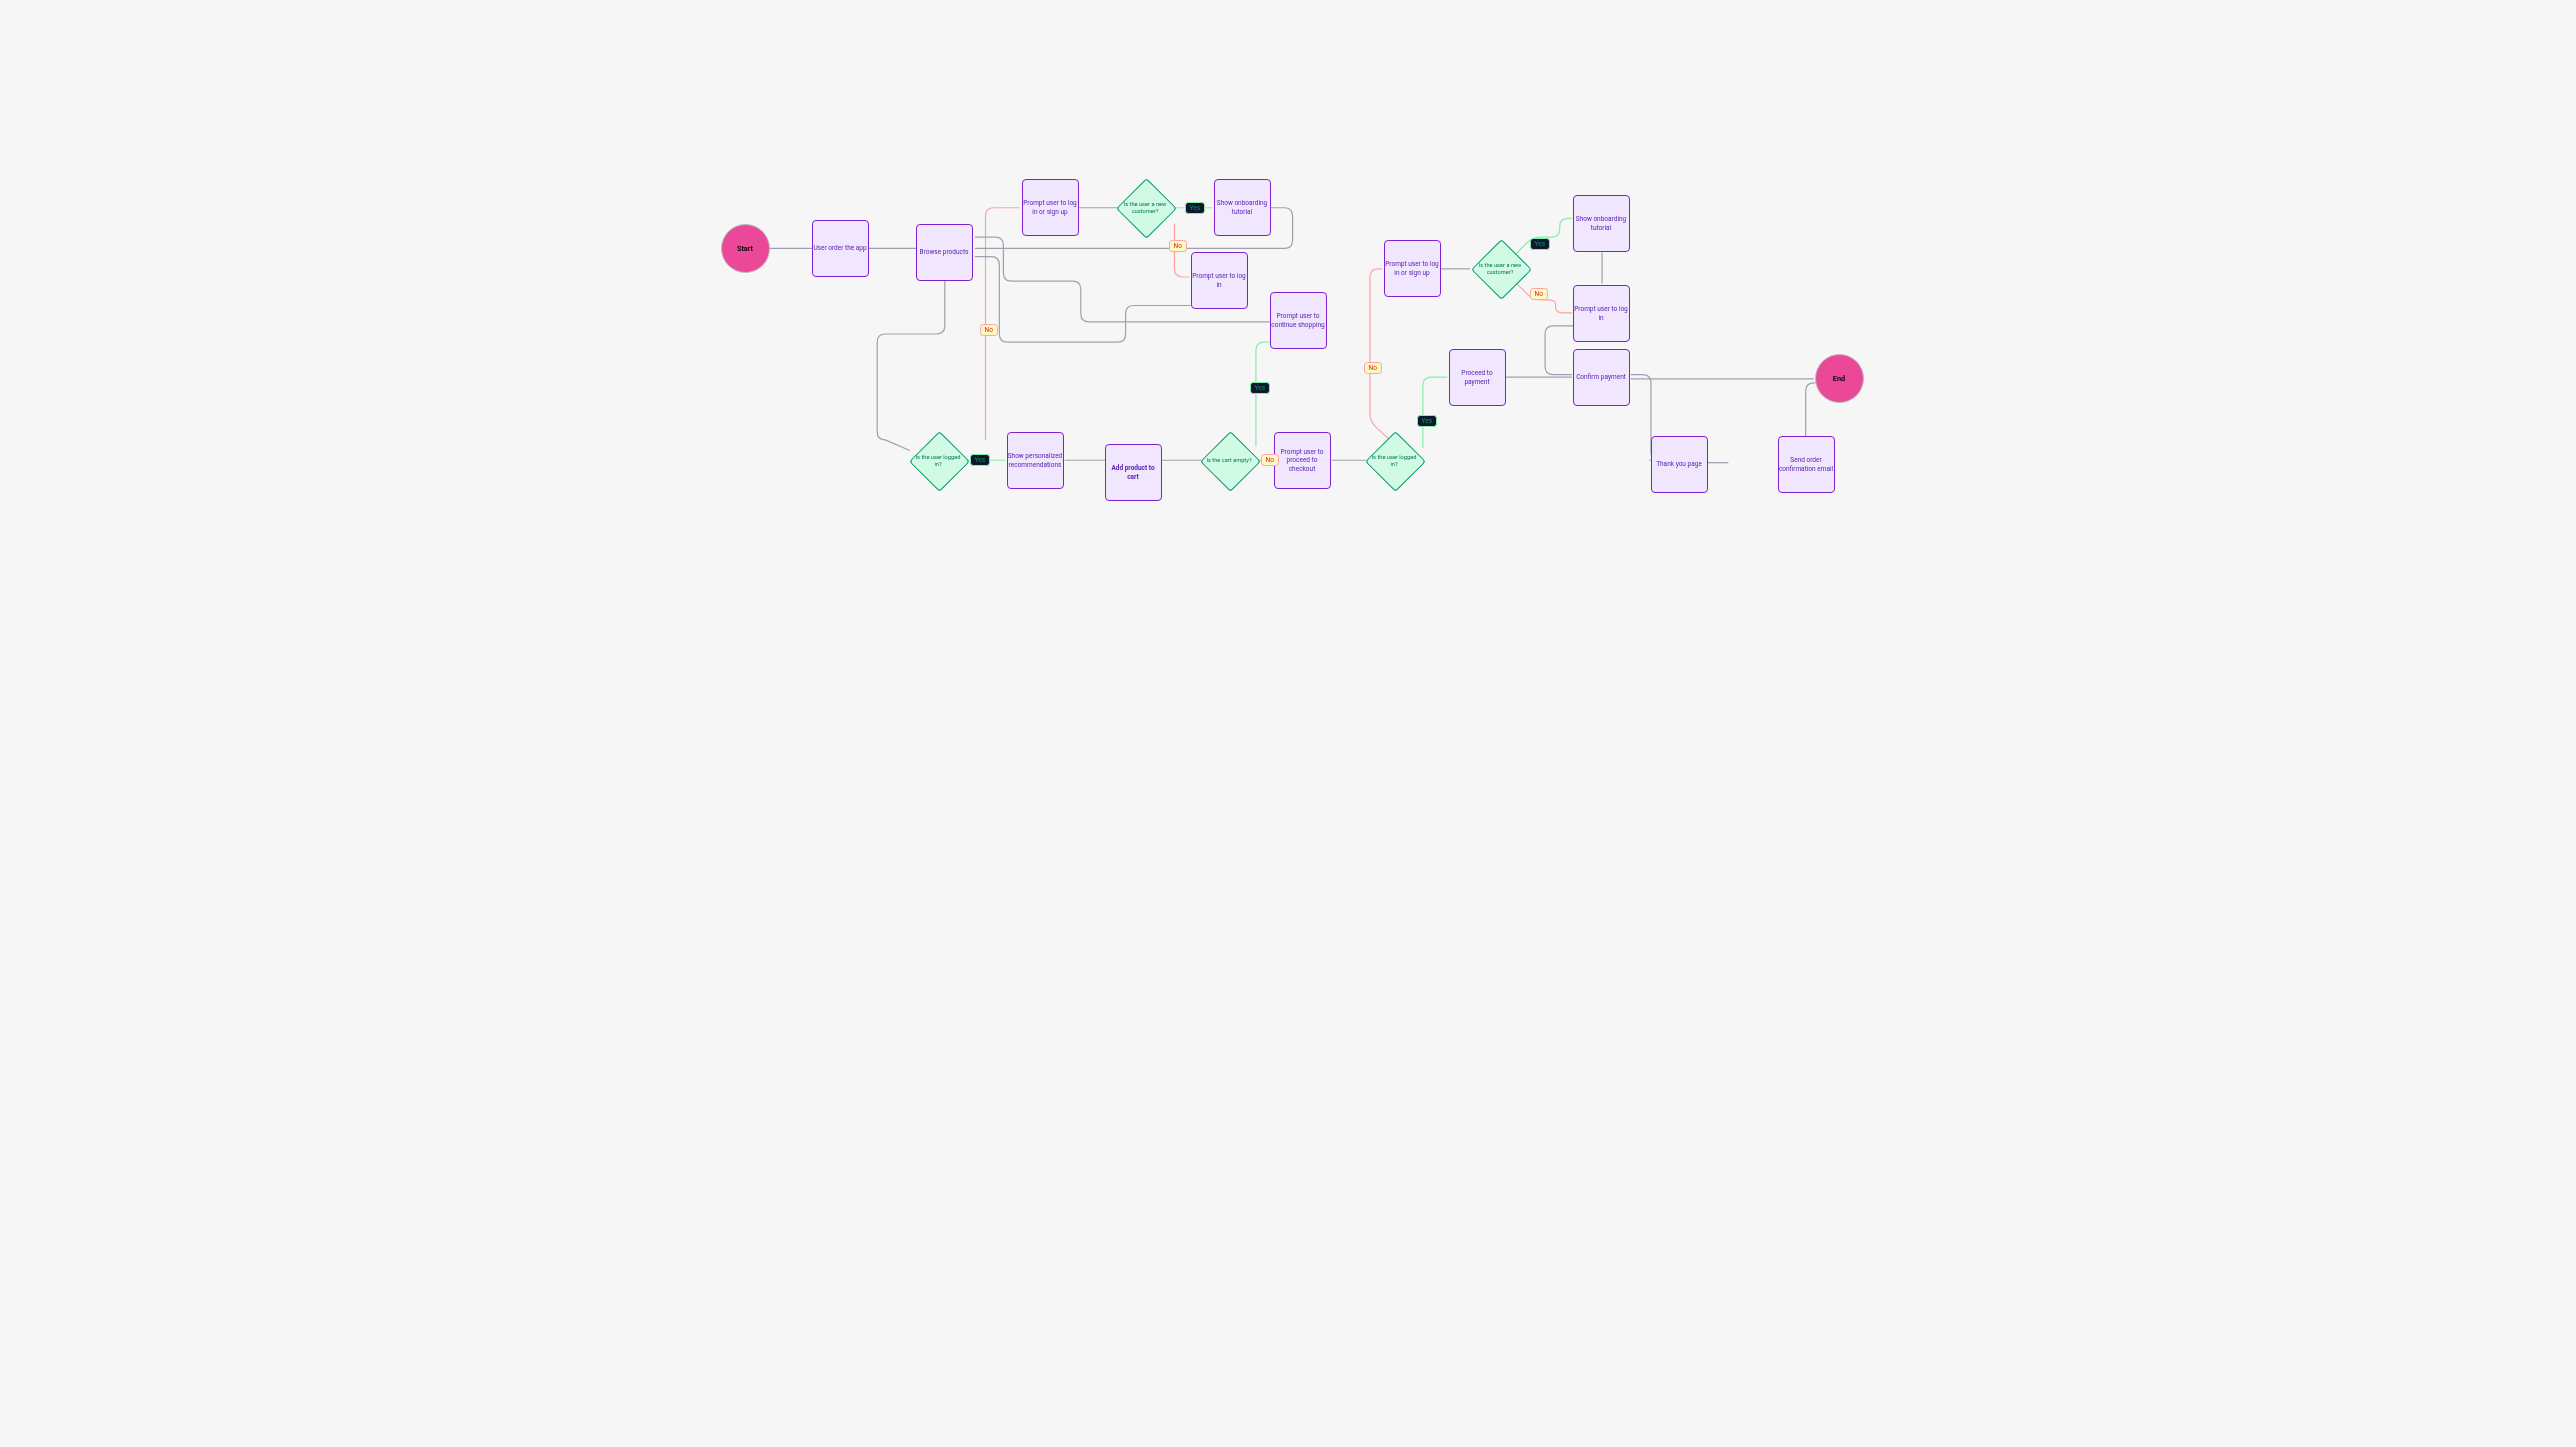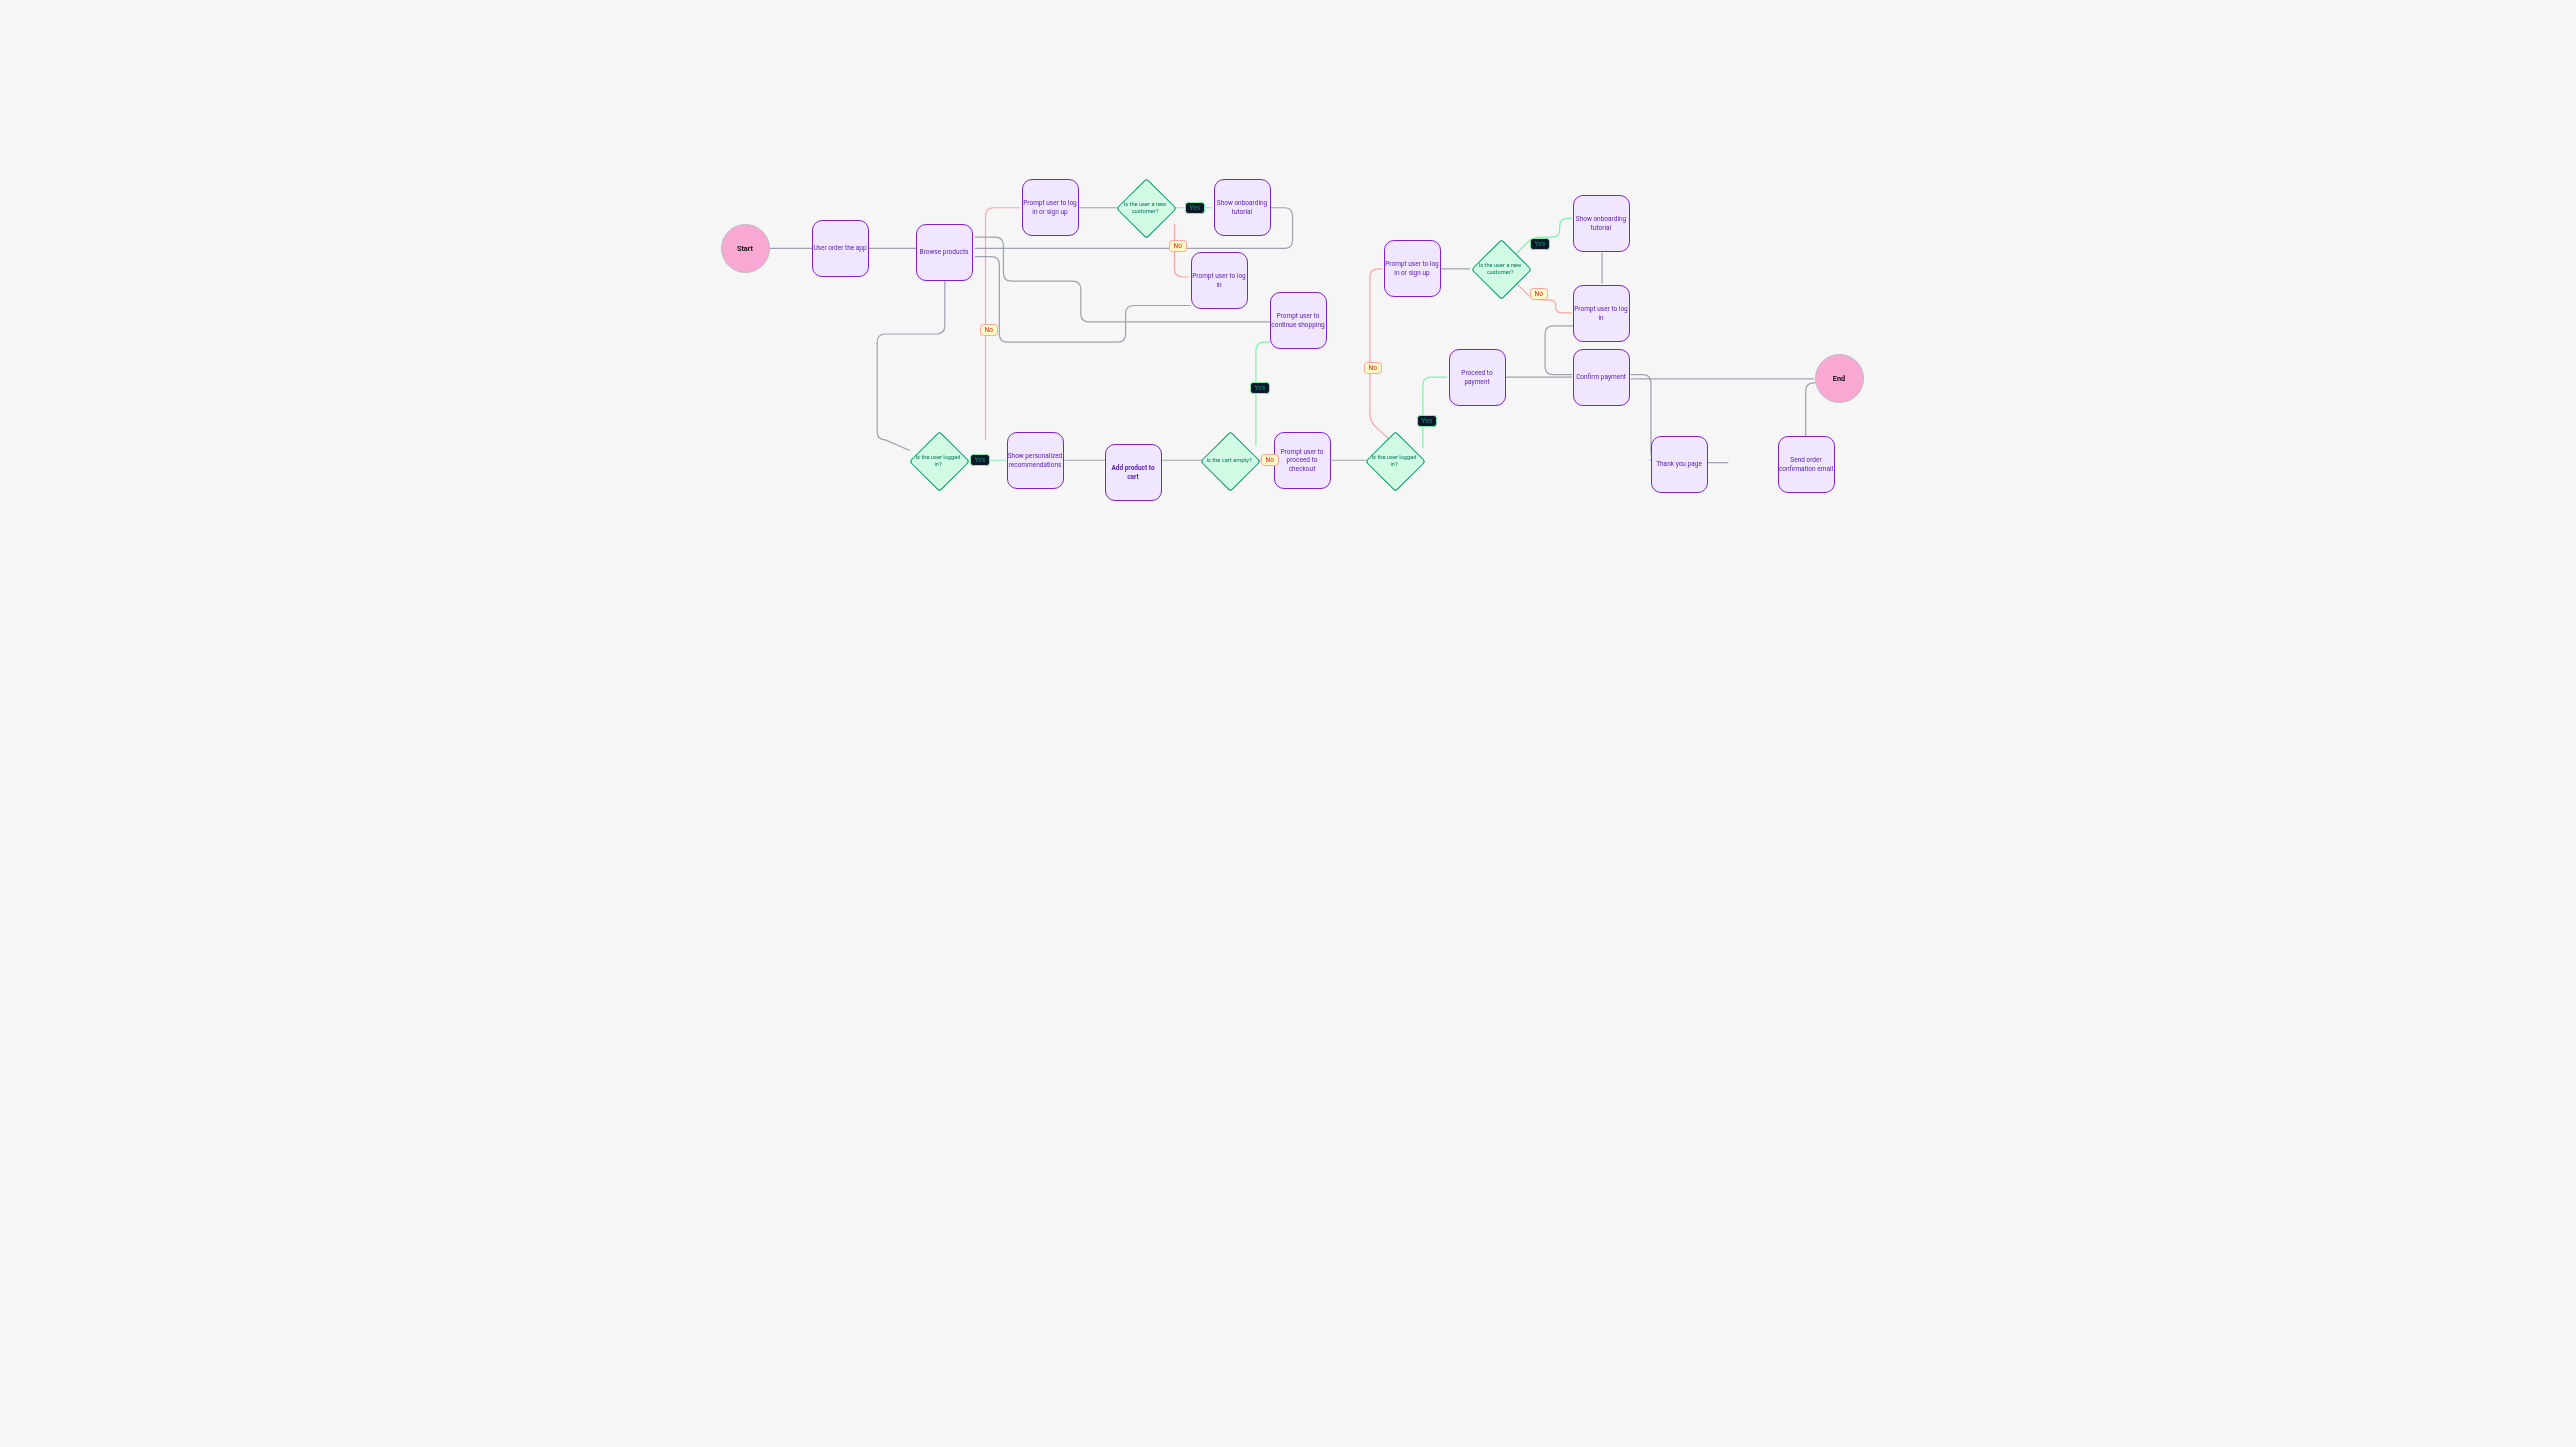--- a/index.html
+++ b/index.html
@@ -1,22 +1,22 @@
 <!DOCTYPE html>
 <html style="font-size:13px"><head>
 <meta charset="utf-8">
 <style>
   html, body { margin: 0; padding: 0; background: #f6f6f6; font-family: -apple-system, BlinkMacSystemFont, "Segoe UI", Roboto, sans-serif; }
   .canvas { position: relative; width: 1181px; height: 668px; margin: 0 auto; }
   svg.edges { position: absolute; left: 0; top: 0; width: 100%; height: 100%; pointer-events: none; }
   svg.edges path { fill: none; }
 
   .node { position: absolute; display: flex; align-items: center; justify-content: center; text-align: center; font-size: 6.5px; line-height: 1.3; box-sizing: border-box; }
-  .process { width: 57px; height: 57px; background: #f0e6fd; border: 1.6px solid #7e22ce; border-radius: 10px; color: #5b21b6; }
-  .terminal { width: 49px; height: 49px; border-radius: 50%; background: #f9a8d4; border: 0.8px solid #bdbdbd; color: #000; font-size: 7.3px; font-weight: 600; }
+  .process { width: 57px; height: 57px; background: #f0e6fd; border: 1.6px solid #7e22ce; border-radius: 4px; color: #5b21b6; }
+  .terminal { width: 49px; height: 49px; border-radius: 50%; background: #ec4899; border: 0.8px solid #bdbdbd; color: #000; font-size: 7.3px; font-weight: 600; }
   .decision-wrap { width: 57px; height: 57px; }
   .decision-wrap .shape { position: absolute; left: 8.1px; top: 8.1px; width: 41px; height: 41px; background: #d1fae5; border: 1.6px solid #059669; transform: rotate(45deg); border-radius: 3.3px; }
   .decision-wrap .label { position: relative; width: 100%; height: 100%; display: flex; align-items: center; justify-content: center; color: #047857; font-size: 5.7px; line-height: 1.2; padding: 0 4.9px; box-sizing: border-box; }
   .edge-label { position: absolute; font-size: 6.5px; padding: 0.8px 4.1px; border-radius: 3.3px; }
   .edge-label.yes { background: #0f172a; color: #059669; border: 0.8px solid #86efac; }
   .edge-label.no  { background: #fef9c3; color: #dc2626; border: 0.8px solid #fca5a5; }
 </style>
 </head>
 <body>
 

